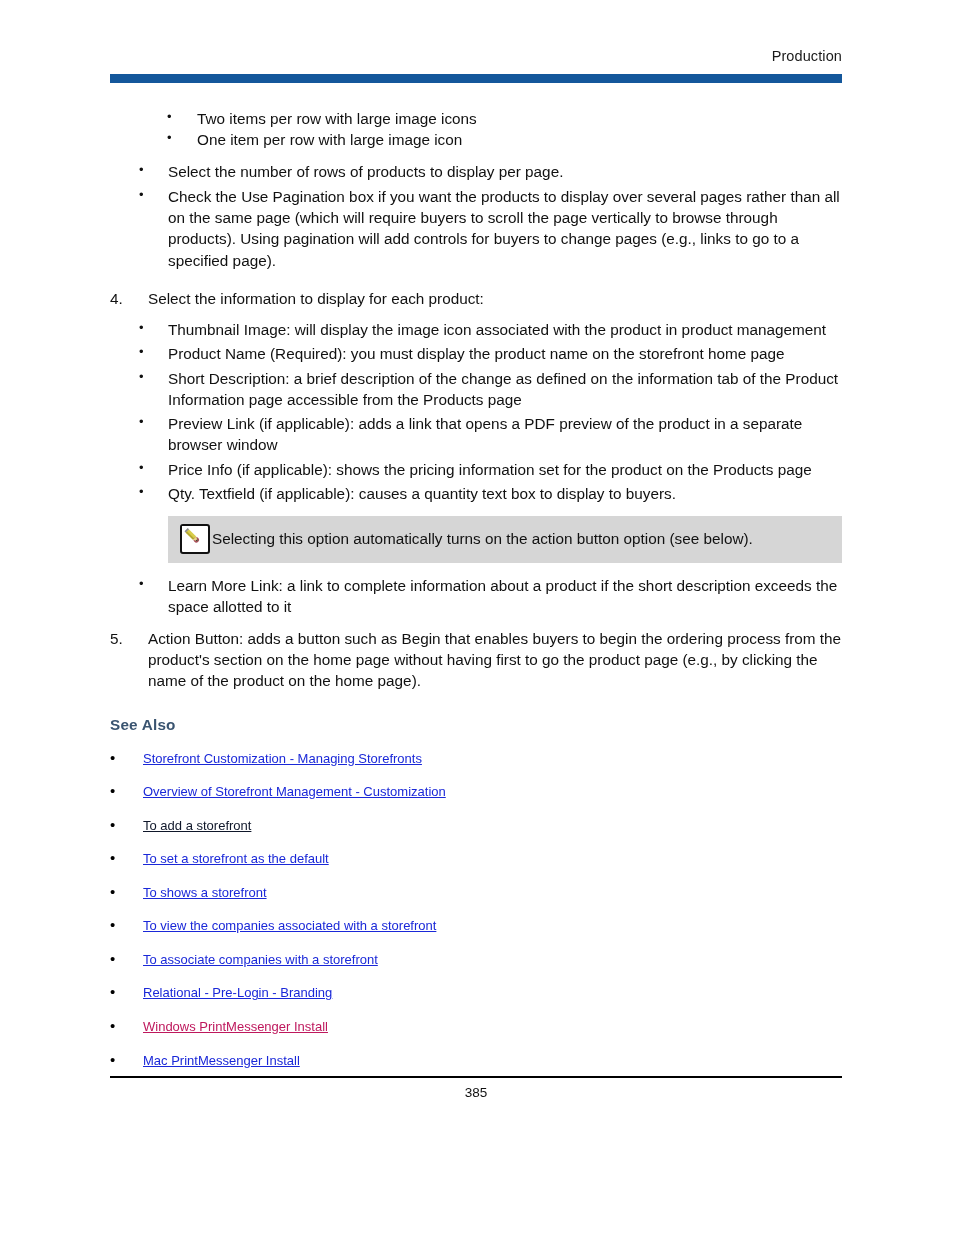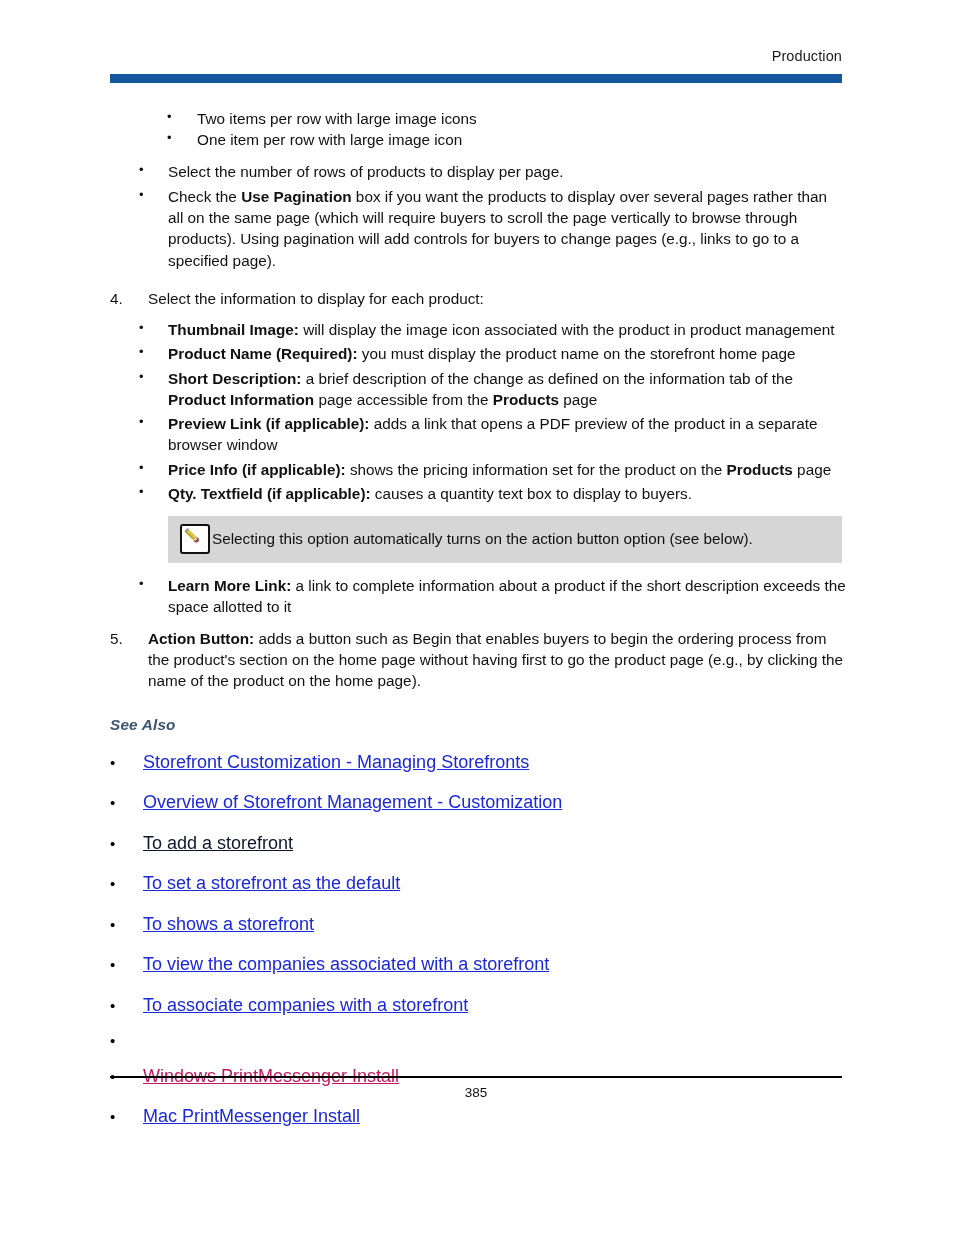--- a/index.html
+++ b/index.html
@@ -83,21 +83,21 @@
   .lvl2 .marker { width: 29px; font-size: 13px; line-height: 1.45; }
 
   
   .num {
     margin-left: 0px;
   }
   .num .marker { width: 38px; font-size: 15.3px; }
   .gap-md { height: 10px; }
   .gap-lg { height: 17px; }
 
-  b, .b { font-weight: bold; }
+  b, .b { font-weight: normal; }
 
   
   .note-box {
     margin-left: 58px;
     margin-top: 12px;
     margin-bottom: 12px;
     width: 674px;
     background: #d6d6d6;
     box-sizing: border-box;
     padding: 8px 10px 9px 12px;
@@ -120,21 +120,20 @@
     line-height: 1.3;
     color: #111111;
   }
 
   
   .see-also-wrap {
     margin-top: 23px;
   }
   .see-also-title {
     font-weight: bold;
-    font-style: italic;
     font-size: 15.3px;
     color: #3a5470;
     letter-spacing: 0.2px;
   }
   .links {
     margin-top: 14px;
   }
   .link-row {
     display: flex;
     align-items: baseline;
@@ -143,21 +142,21 @@
   .link-bullet {
     flex: 0 0 auto;
     width: 33px;
     font-size: 15px;
     color: #000000;
     line-height: 1;
   }
   .link-a {
     color: #1a28d8;
     text-decoration: underline;
-    font-size: 18px;
+    font-size: 13px;
     cursor: pointer;
   }
 
   
   .footer {
     position: absolute;
     left: 110px;
     top: 1076px;
     width: 732px;
   }
@@ -302,20 +301,21 @@
           <div class="link-row">
             <span class="link-bullet">•</span>
             <a class="link-a" href="#" style="color: rgb(26, 40, 216);">To view the companies associated with a storefront</a>
           </div>
           <div class="link-row">
             <span class="link-bullet">•</span>
             <a class="link-a" href="#" style="color: rgb(26, 40, 216);">To associate companies with a storefront</a>
           </div>
           <div class="link-row">
             <span class="link-bullet">•</span>
+            <a class="link-a" href="#" style="color: rgb(26, 40, 216);">Relational - Pre-Login - Branding</a>
           </div>
           <div class="link-row">
             <span class="link-bullet">•</span>
             <a class="link-a" href="#" style="color: #be185d;">Windows PrintMessenger Install</a>
           </div>
           <div class="link-row">
             <span class="link-bullet">•</span>
             <a class="link-a" href="#" style="color: rgb(26, 40, 216);">Mac PrintMessenger Install</a>
           </div>
         </div>

